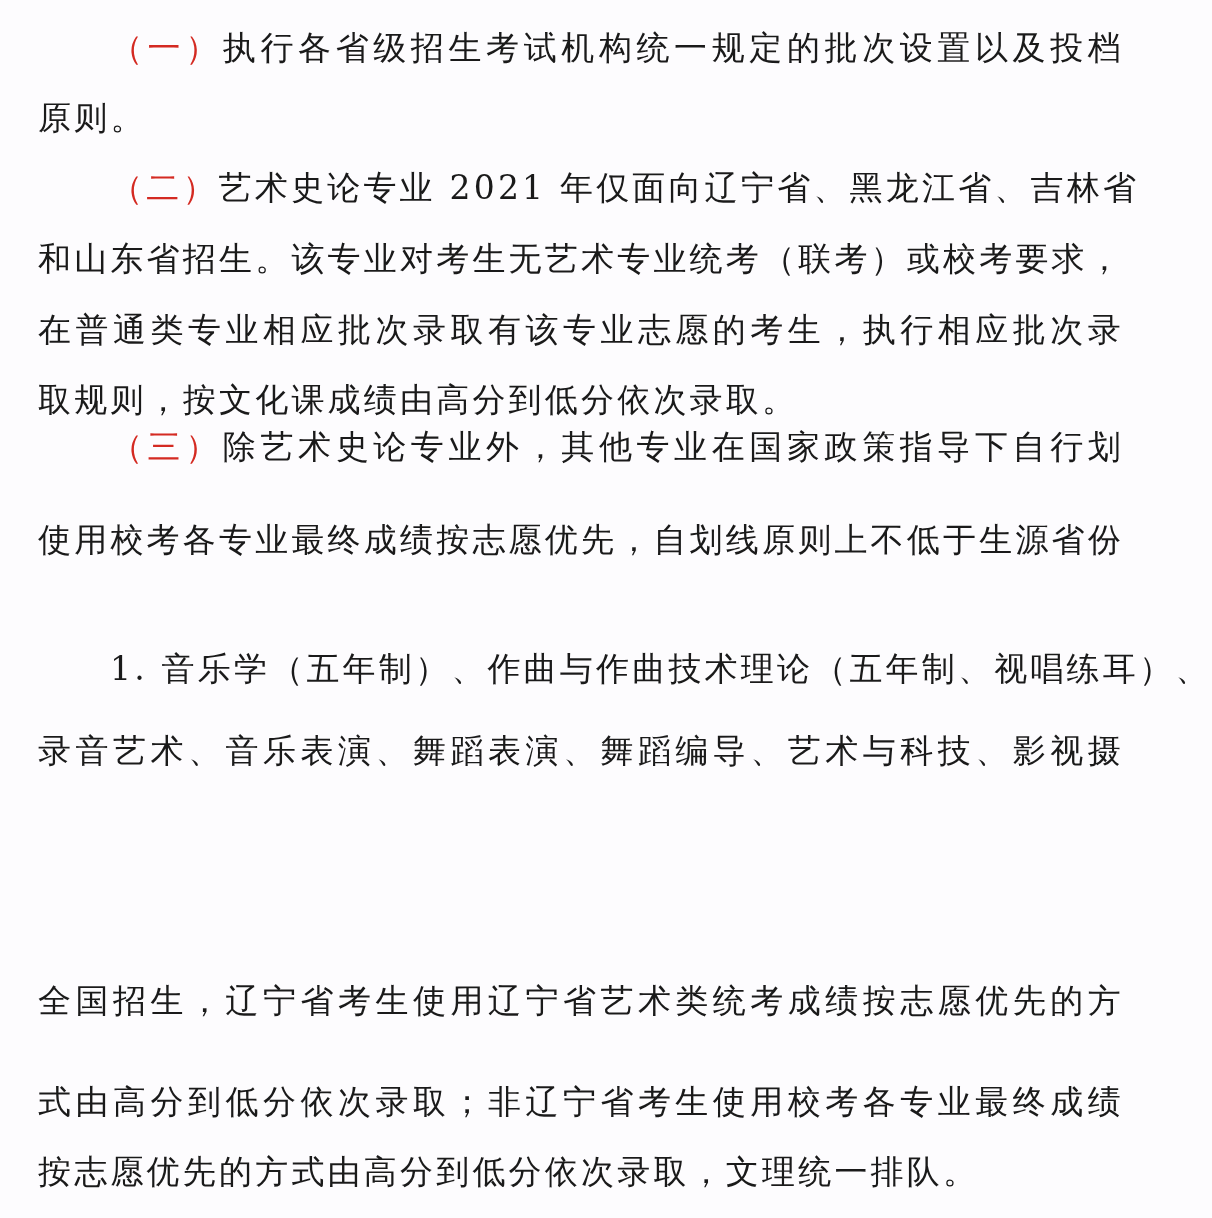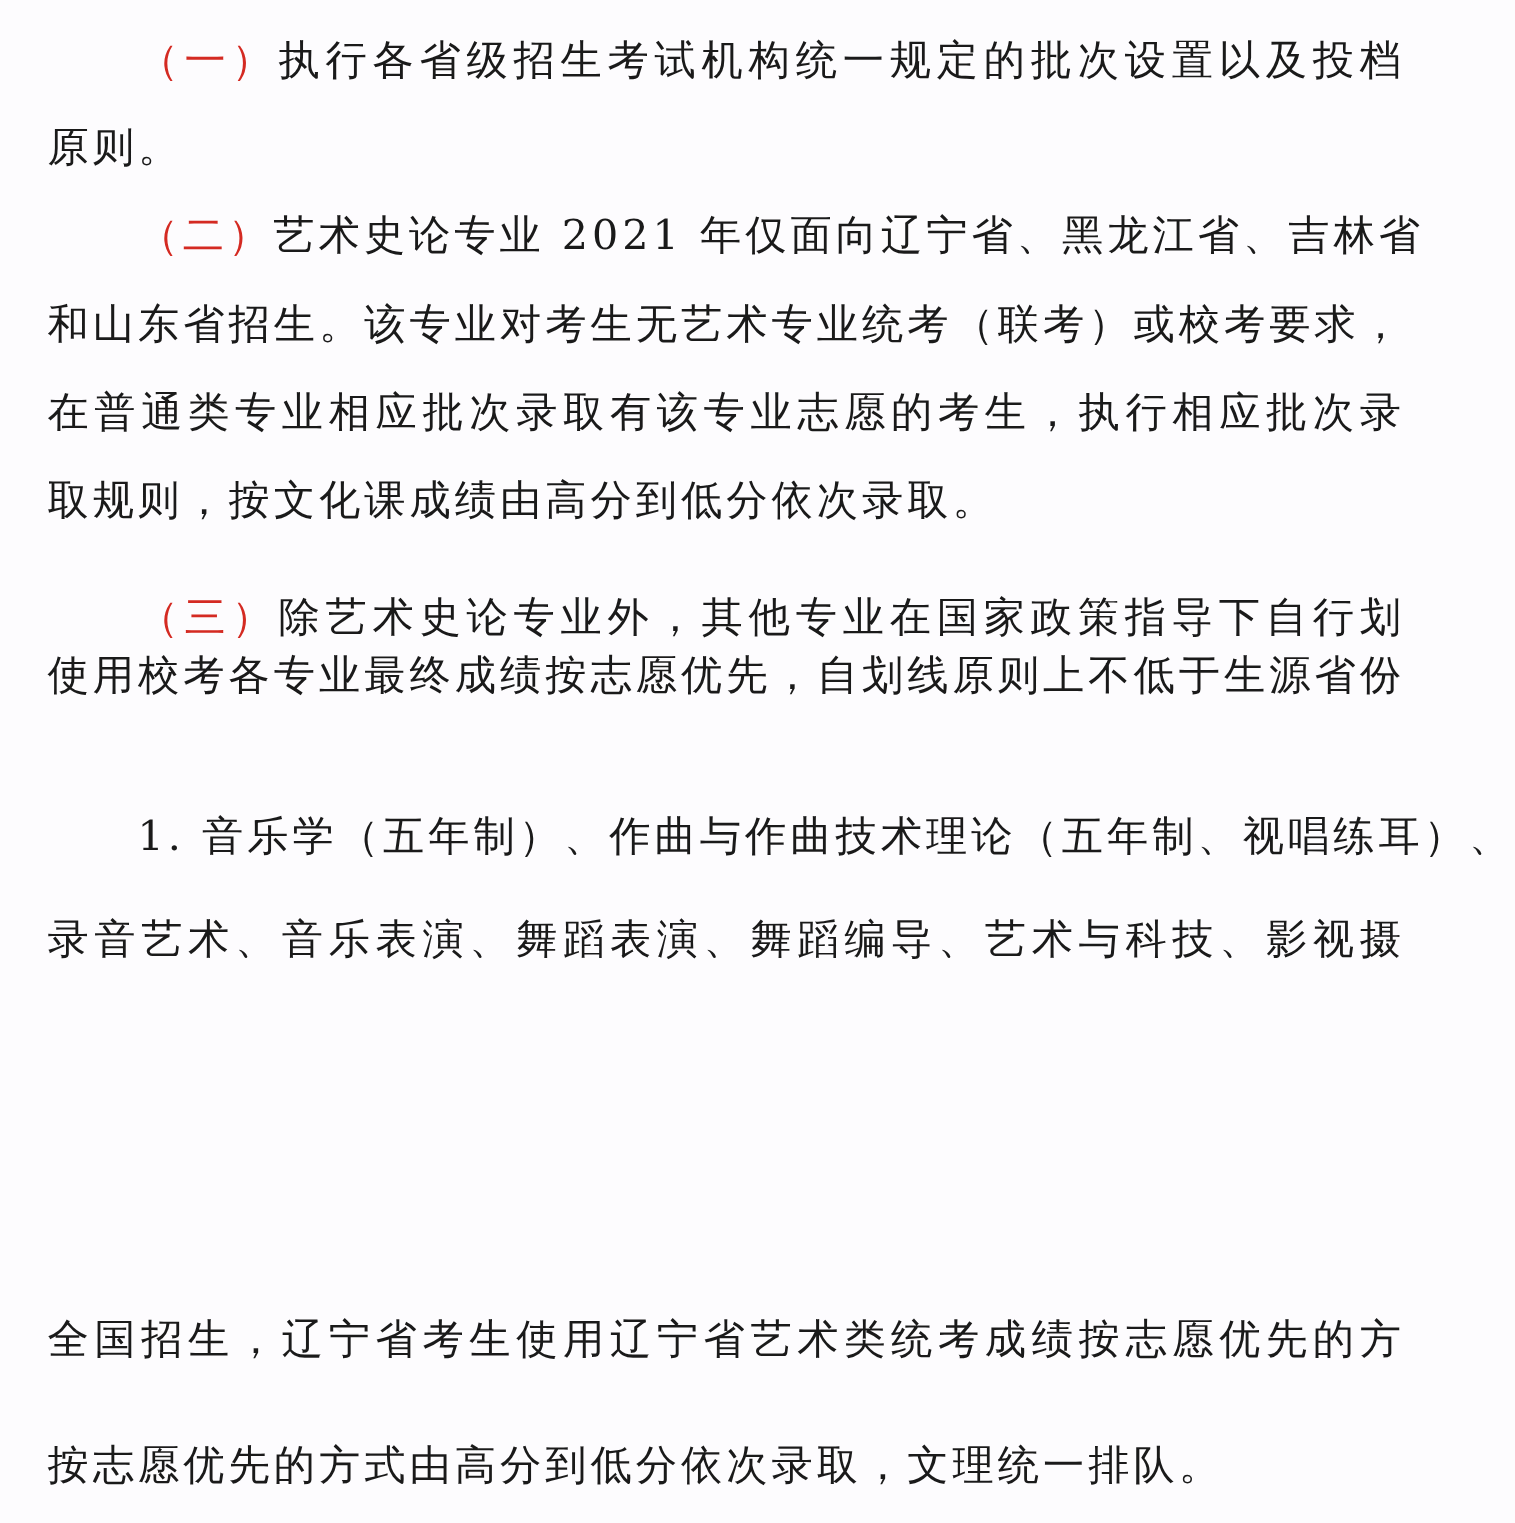--- a/index.html
+++ b/index.html
@@ -42,34 +42,37 @@
   <div class="line justify" style="top:234px">
     <span>和山东省招生。该专业对考生无艺术专业统考（联考）或校考要求，</span>
   </div>
   <div class="line" style="top:375px">
     <span>取规则，按文化课成绩由高分到低分依次录取。</span>
   </div>
   <div class="line justify" style="top:305px">
     <span>在普通类专业相应批次录取有该专业志愿的考生，执行相应批次录</span>
   </div>
 
-  <div class="line indent justify" style="top:469px">
+  <div class="line indent justify" style="top:422px">
     <span class="red">（三）</span><span>除艺术史论专业外，其他专业在国家政策指导下自行划</span>
   </div>
   <div class="line justify" style="top:515px">
     <span>使用校考各专业最终成绩按志愿优先，自划线原则上不低于生源省份</span>
   </div>
 
   <div class="line indent justify" style="top:644px">
     <span>1. 音乐学（五年制）、作曲与作曲技术理论（五年制、视唱练耳）、</span>
   </div>
   <div class="line justify" style="top:726px">
     <span>录音艺术、音乐表演、舞蹈表演、舞蹈编导、艺术与科技、影视摄</span>
   </div>
 
-  <div class="line justify" style="top:1046px">
+  <div class="line justify" style="top:976px">
     <span>全国招生，辽宁省考生使用辽宁省艺术类统考成绩按志愿优先的方</span>
+  </div>
+  <div class="line justify" style="top:1077px">
+    <span>式由高分到低分依次录取；非辽宁省考生使用校考各专业最终成绩</span>
   </div>
   <div class="line" style="top:1147px">
     <span>按志愿优先的方式由高分到低分依次录取，文理统一排队。</span>
   </div>
 
 </div>
 
 </body></html>

